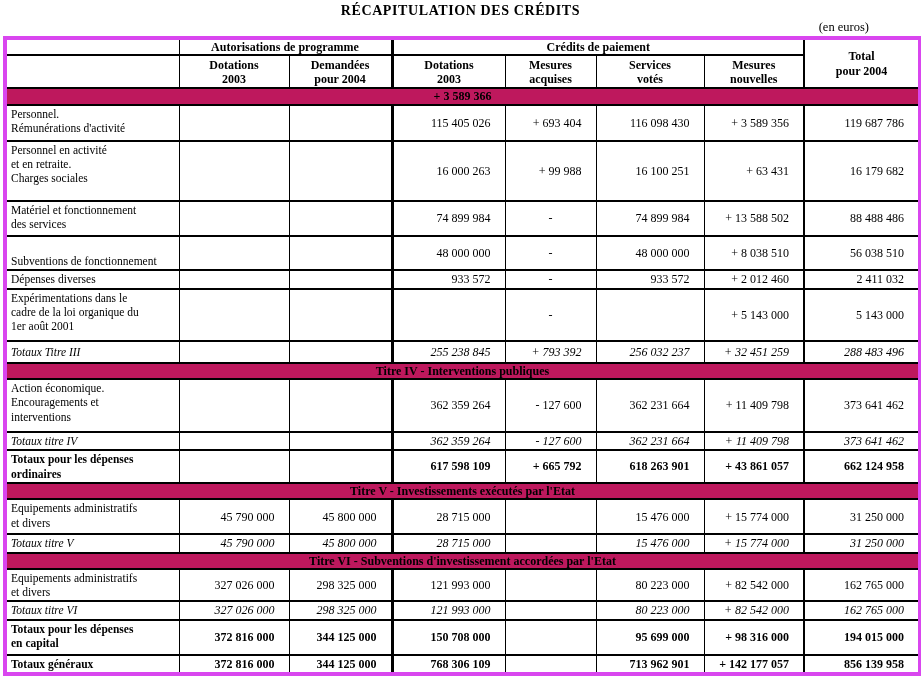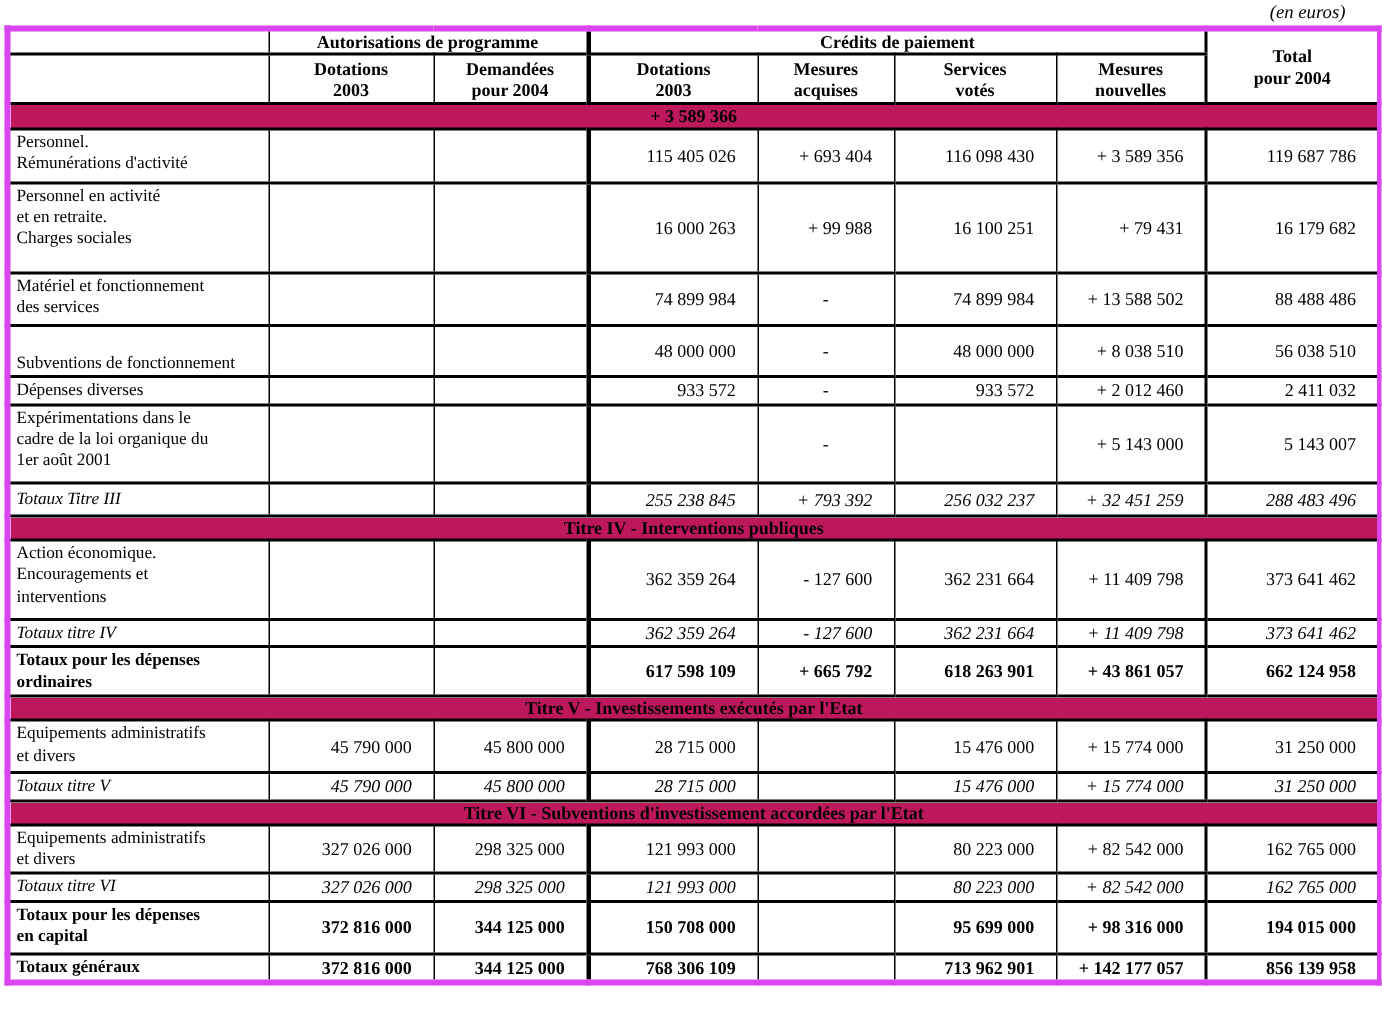--- a/index.html
+++ b/index.html
@@ -7,22 +7,22 @@
     width:921px; height:680px;
     font-family:"Liberation Serif","DejaVu Serif",serif;
     color:#000;
   }
   .page { position:relative; width:921px; height:680px; overflow:hidden; }
   .title {
     text-align:center; font-weight:bold; font-size:14px;
     letter-spacing:.6px; padding-top:3px;
   }
   .unit-note {
-    text-align:right; font-style:italic; font-size:12.5px;
-    padding-right:24px; margin-top:1px; margin-bottom:1px;
+    text-align:right; font-size:12.5px;
+    padding-right:52px; margin-top:1px; margin-bottom:1px;
   }
   table.credits {
     border-collapse:collapse; table-layout:fixed;
     width:915px; margin-left:3px;
     border:4px solid #d946ef;
     font-family:Liberation Serif, serif;
   }
   td, th {
     border:1px solid #000;
     border-top-width:2px; border-bottom-width:2px;
@@ -56,20 +56,21 @@
   .h47{height:60px}.h52{height:52px}.h53{height:53px}
   .source-note {
     font-style:italic; font-size:12.5px; margin:3px 0 0 3px;
   }
 </style>
 </head>
 <body>
 
 <div class="page">
 
+  <div class="title">RÉCAPITULATION DES CRÉDITS</div>
   <div class="unit-note">(en euros)</div>
 
   <table class="credits">
     <colgroup>
       <col style="width:174px">
         <col style="width:110px">
         <col style="width:103px">
       <col style="width:113px">
         <col style="width:91px">
         <col style="width:108px">
@@ -119,21 +120,21 @@
 
       <tr class="h47">
         <td class="lbl">Personnel en activité
 et en retraite.
 Charges sociales</td>
         <td class="num"></td>
         <td class="num"></td>
         <td class="num sep">16 000 263</td>
         <td class="num">+ 99 988</td>
         <td class="num">16 100 251</td>
-        <td class="num">+ 79 431</td>
+        <td class="num">+ 63 431</td>
         <td class="num totL">16 179 682</td>
       </tr>
 
       <tr class="h35">
         <td class="lbl">Matériel et fonctionnement
 des services</td>
         <td class="num"></td>
         <td class="num"></td>
         <td class="num sep">74 899 984</td>
         <td class="num dash">-</td>
@@ -167,21 +168,21 @@
       <tr class="h52">
         <td class="lbl">Expérimentations dans le
 cadre de la loi organique du
 1er août 2001</td>
         <td class="num"></td>
         <td class="num"></td>
         <td class="num sep"></td>
         <td class="num dash">-</td>
         <td class="num"></td>
         <td class="num">+ 5 143 000</td>
-        <td class="num totL">5 143 007</td>
+        <td class="num totL">5 143 000</td>
       </tr>
 
       <tr class="h22 it">
         <td class="lbl vmid">Totaux Titre III</td>
         <td class="num"></td>
         <td class="num"></td>
         <td class="num sep">255 238 845</td>
         <td class="num">+ 793 392</td>
         <td class="num">256 032 237</td>
         <td class="num">+ 32 451 259</td>

